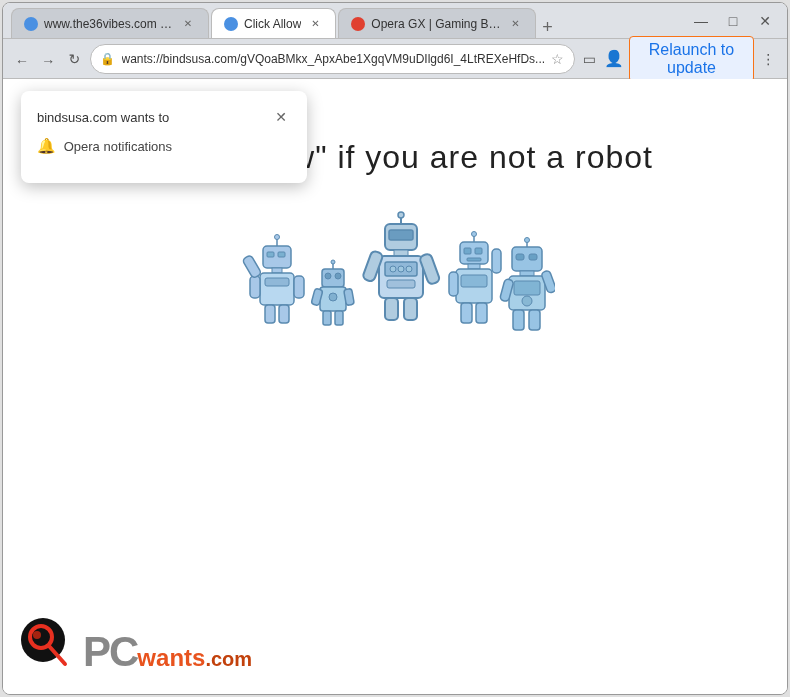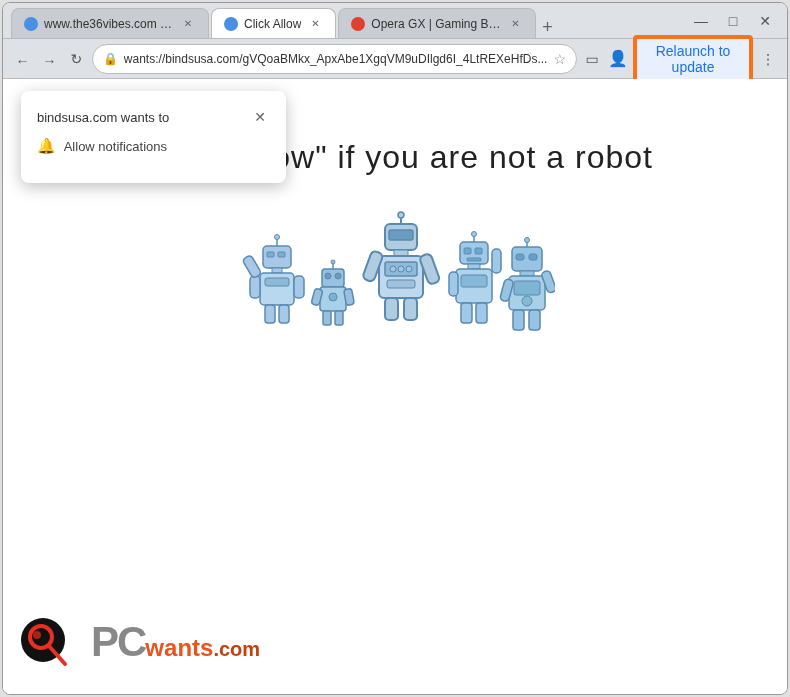--- a/index.html
+++ b/index.html
@@ -145,42 +145,42 @@
     }
 
     .addr-action-btns {
       display: flex;
       gap: 4px;
       align-items: center;
     }
 
     .relaunch-btn {
       background: #e8f0fe;
-      border: 4px solid #f97316;
+      border: 1px solid #f97316;
       border-radius: 4px;
       padding: 4px 8px;
-      font-size: 14px;
+      font-size: 16px;
       color: #1a73e8;
       cursor: pointer;
     }
 
     
     .page-content {
       flex: 1;
       background: #fff;
       position: relative;
       overflow: hidden;
     }
 
     
     .notification-popup {
       position: absolute;
       top: 12px;
       left: 18px;
-      width: 265px;
+      width: 286px;
       background: #fff;
       border-radius: 8px;
       box-shadow: 0 4px 16px rgba(0,0,0,0.25);
       padding: 16px 16px 14px 16px;
       z-index: 100;
     }
 
     .popup-header {
       display: flex;
       align-items: center;
@@ -270,22 +270,22 @@
       height: 160px;
       position: relative;
     }
 
     
     .pcrisk-watermark {
       position: absolute;
       bottom: 18px;
       left: 18px;
       display: flex;
-      align-items: flex-start;
-      gap: 12px;
+      align-items: flex-end;
+      gap: 4px;
     }
 
     
     .favicon-circle {
       width: 14px;
       height: 14px;
       border-radius: 50%;
       background: #4a90e2;
       display: inline-block;
     }
@@ -371,21 +371,21 @@
 
   <div class="page-content">
 
     <div class="notification-popup">
       <div class="popup-header">
         <span class="popup-title">bindsusa.com wants to</span>
         <span class="popup-close">✕</span>
       </div>
       <div class="popup-notification-row">
         <span class="bell-icon">🔔</span>
-        <span>Allow notifications</span>
+        <span>Opera notifications</span>
       </div>
     </div>
 
     <div class="page-main">
       <div class="captcha-text">Click "Allow"   if you are not   a robot</div>
 
       <div class="robots-container">
         <svg width="320" height="160" viewBox="0 0 320 160" xmlns="http://www.w3.org/2000/svg">
 
           <g transform="translate(20, 30)">

